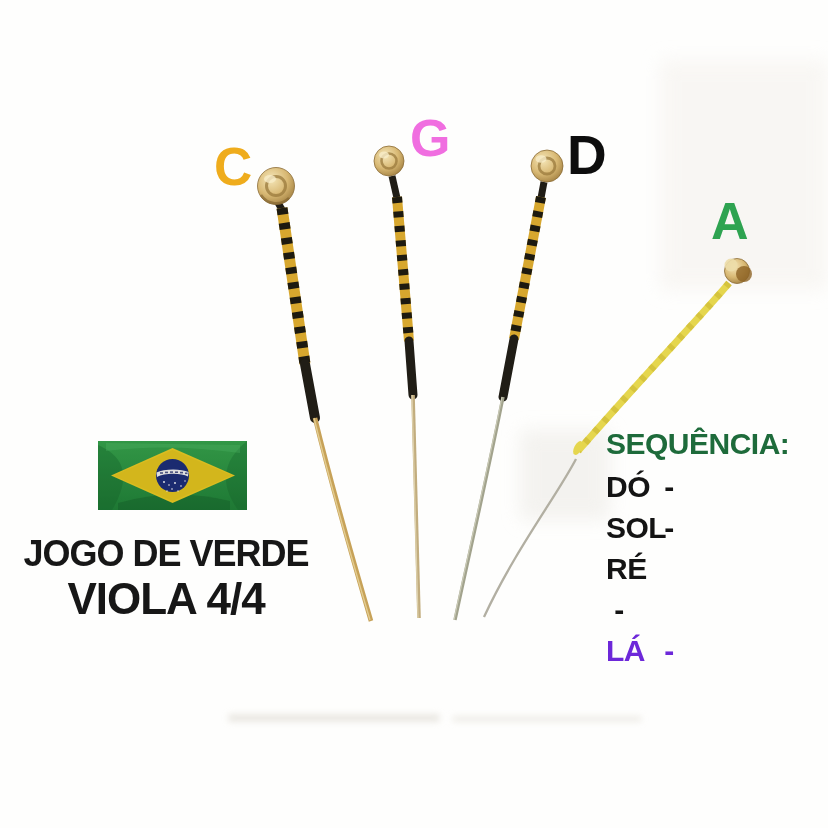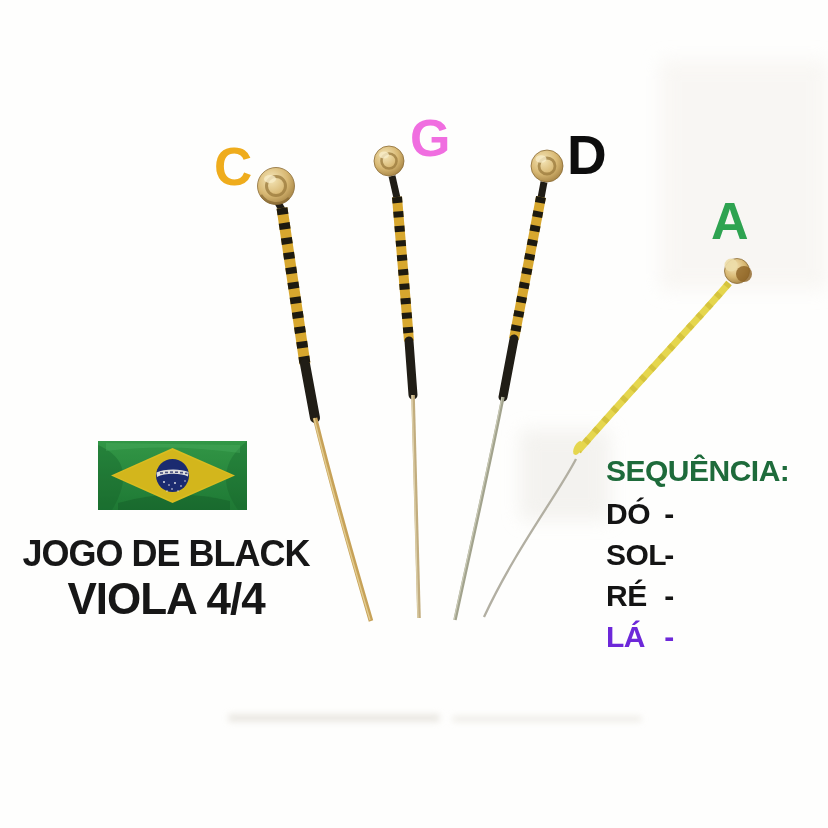--- a/index.html
+++ b/index.html
@@ -19,21 +19,21 @@
   #label-g{left:410px;top:112px;font-size:52px;}
   #label-d{left:567px;top:128px;font-size:55px;}
   #label-a{left:711px;top:195px;font-size:52px;}
   #flag-wrap{position:absolute;left:98px;top:441px;width:149px;height:69px;}
   #title-block{
     position:absolute;left:16px;top:531px;width:300px;
     text-align:center;font-weight:700;color:#171717;
   }
   #title-line1{font-size:36px;line-height:45px;letter-spacing:-1px;}
   #title-line2{font-size:44px;line-height:45px;letter-spacing:-1px;text-align:center;}
-  #sequence-block{position:absolute;left:606px;top:427px;width:220px;margin-top:27px;}
+  #sequence-block{position:absolute;left:606px;top:427px;width:220px;}
   #sequence-heading{
     font-size:30px;font-weight:700;line-height:33px;letter-spacing:-0.5px;
     margin-bottom:6px;
   }
   .seq-item{
     display:flex;
     font-size:30px;font-weight:700;line-height:41px;letter-spacing:-0.5px;
   }
   .seq-note{display:inline-block;width:50px;}
   .seq-sep{display:inline-block;width:26px;text-align:center;}
@@ -162,36 +162,36 @@
         <circle cx="74" cy="48" r="0.8"></circle>
           <circle cx="69" cy="50" r="0.7"></circle>
         <circle cx="80" cy="50" r="0.7"></circle>
           <circle cx="87" cy="40" r="0.7"></circle>
       </g>
       <rect x="0" y="0" width="149" height="69" fill="#000000" opacity="0.06"></rect>
     </svg>
   </div>
 
   <div id="title-block">
-    <div id="title-line1">JOGO DE BLACK</div>
+    <div id="title-line1">JOGO DE VERDE</div>
     <div id="title-line2">VIOLA 4/4</div>
   </div>
 
   <div id="sequence-block">
     <div id="sequence-heading" style="color: rgb(30, 107, 59);">SEQUÊNCIA:</div>
 
     <div class="seq-item" style="color: rgb(20, 20, 20);">
       <span class="seq-note">DÓ</span>
       <span class="seq-sep">-</span>
     </div>
     <div class="seq-item" style="color: rgb(20, 20, 20);">
       <span class="seq-note">SOL</span>
       <span class="seq-sep">-</span>
     </div>
-    <div class="seq-item" style="color: rgb(20, 20, 20);">
+    <div class="seq-item" style="color: rgb(20, 20, 20); flex-direction: column;">
       <span class="seq-note">RÉ</span>
       <span class="seq-sep">-</span>
     </div>
     <div class="seq-item" style="color: #6d28d9;">
       <span class="seq-note">LÁ</span>
       <span class="seq-sep">-</span>
     </div>
   </div>
 
 </div>

